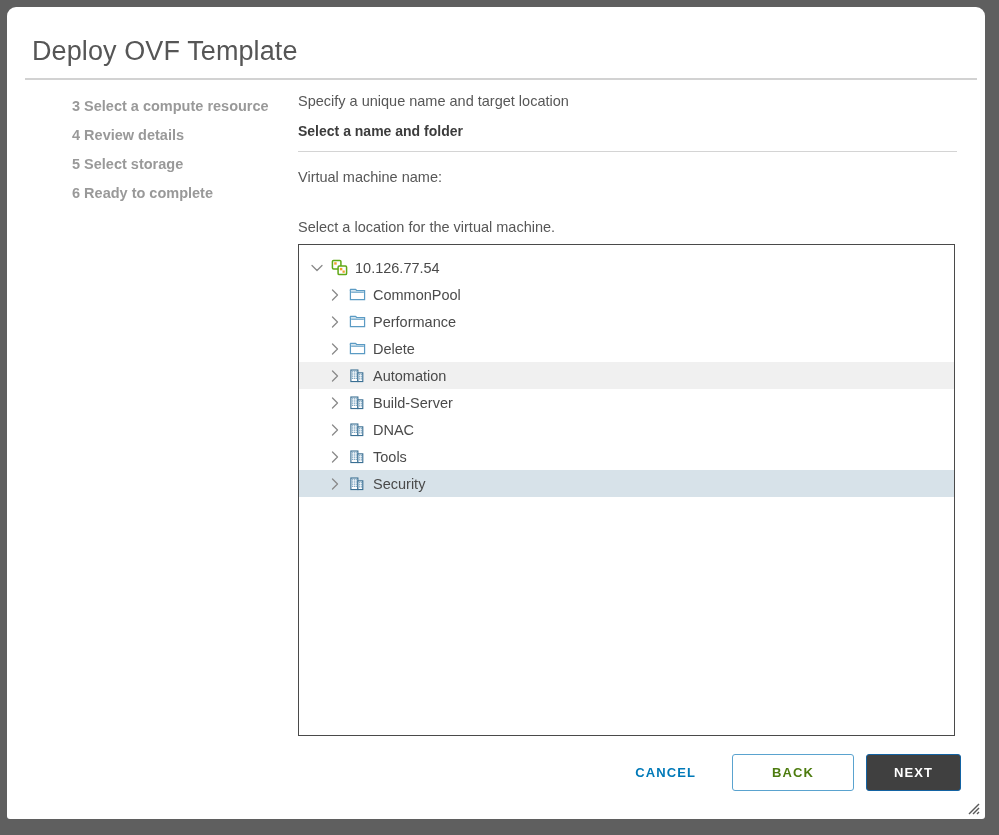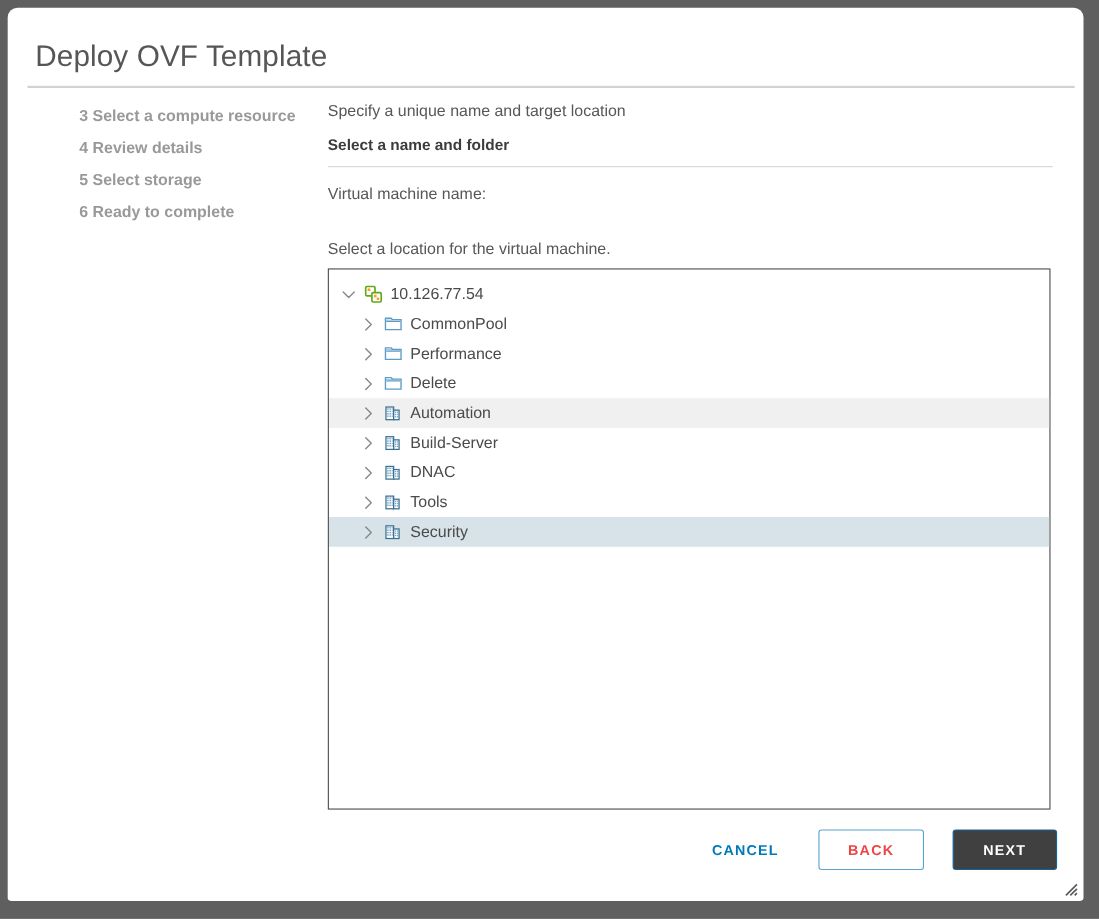--- a/index.html
+++ b/index.html
@@ -215,24 +215,24 @@
   #cancel-button {
     background: transparent;
     border: none;
     color: #0079b8;
     padding: 9px 14px;
     margin-right: 22px;
   }
   #back-button {
     background: #ffffff;
     border: 1.4px solid #5aa3cf;
-    color: #ef4444;
+    color: #4d7c0f;
     border-radius: 3px;
-    padding: 10px 26px;
-    margin-right: 26px;
+    padding: 10px 39px;
+    margin-right: 12px;
   }
   #next-button {
     background: #404040;
     border: 1.4px solid #1363a3;
     color: #ffffff;
     border-radius: 3px;
     padding: 10px 27px;
   }
 
   

